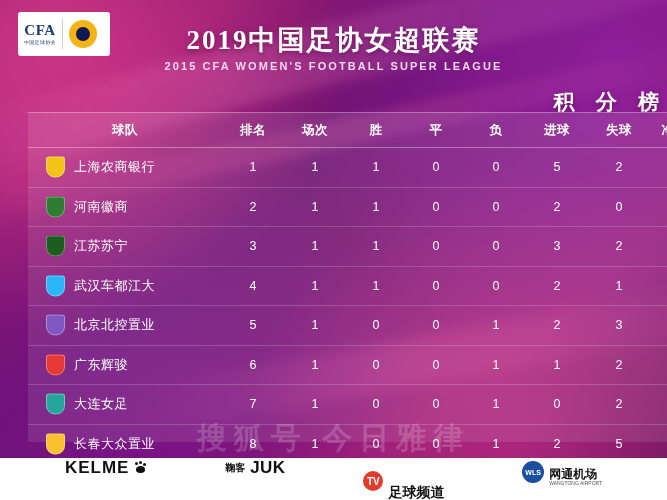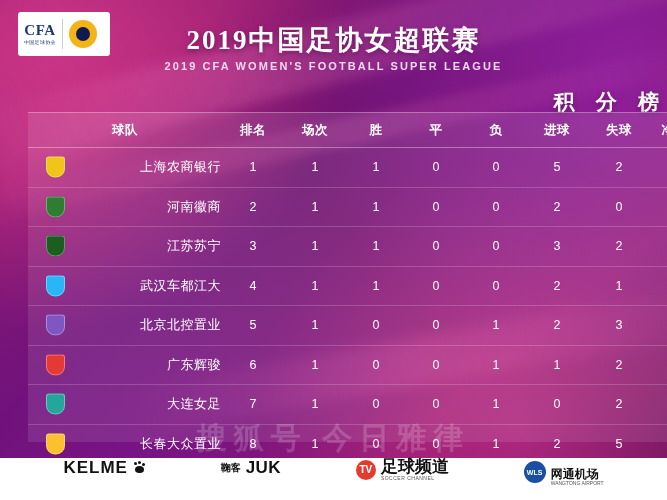--- a/index.html
+++ b/index.html
@@ -73,21 +73,21 @@
     height:32px;font-weight:bold;font-size:12.5px;letter-spacing:.5px;
     border-bottom:1px solid rgba(255,255,255,.35);
   }
   tbody td{
     height:36.5px;border-bottom:1px solid rgba(255,255,255,.18);font-size:12.5px;
   }
   tbody tr:last-child td{border-bottom:none;}
   .col-team{width:192px;}
   .col-n{width:60px;}
   .col-w{width:58px;}
-  .team-cell{text-align:right;padding-left:46px;position:relative;}
+  .team-cell{text-align:left;padding-left:46px;position:relative;}
   .team-name{font-size:13px;letter-spacing:.5px;}
   .crest{
     position:absolute;left:18px;top:50%;transform:translateY(-50%);
     width:19px;height:21px;border-radius:3px 3px 9px 9px;
     box-shadow:0 0 0 1px rgba(255,255,255,.35) inset;
   }
 
   
   .watermark{
     position:absolute;left:0;right:0;top:418px;text-align:center;
@@ -104,21 +104,21 @@
   .sp-kelme{font-family:"Liberation Sans",sans-serif;font-weight:bold;font-size:17px;letter-spacing:1px;}
   .paw{width:13px;height:13px;position:relative;display:inline-block;}
   .paw:before{content:"";position:absolute;left:2px;top:4px;width:9px;height:7px;border-radius:50% 50% 45% 45%;background:#111;}
   .paw:after{content:"";position:absolute;left:1px;top:0;width:3px;height:3px;border-radius:50%;background:#111;
     box-shadow:4px -1px 0 #111, 8px 1px 0 #111;}
   .sp-juk-cn{font-size:10px;font-weight:bold;}
   .sp-juk{font-weight:bold;font-size:17px;letter-spacing:.5px;}
   .tv-badge{width:20px;height:20px;border-radius:50%;background:#e23c2e;color:#fff;font-size:10px;
     display:flex;align-items:center;justify-content:center;font-weight:bold;}
   .sp-zq{display:flex;flex-direction:column;line-height:1.05;}
-  .sp-zq b{font-size:17px;}
+  .sp-zq b{font-size:14px;margin-top:27px;}
   .sp-zq s{font-size:5px;text-decoration:none;color:#555;letter-spacing:.5px;}
   .wls{width:22px;height:22px;border-radius:50%;background:#1b4fa0;color:#fff;font-size:7px;font-weight:bold;
     display:flex;align-items:center;justify-content:center;}
   .sp-air{display:flex;flex-direction:column;line-height:1.1;margin-top:10px;}
   .sp-air b{font-size:12px;}
   .sp-air s{font-size:5px;text-decoration:none;color:#555;}
 </style>
 </head>
 <body>
 
@@ -131,21 +131,21 @@
   <div class="cfa-badge">
     <div class="cfa-left">
       <div class="cfa-word">CFA</div>
       <div class="cfa-cn">中国足球协会</div>
     </div>
     <div class="cfa-sep"></div>
     <div class="cfa-logo"></div>
   </div>
 
   <div class="title-cn">2019中国足协女超联赛</div>
-  <div class="title-en">2019 CFA WOMEN'S FOOTBALL SUPER LEAGUE</div>
+  <div class="title-en">2015 CFA WOMEN'S FOOTBALL SUPER LEAGUE</div>
   <div class="subtitle">积 分 榜</div>
 
   <div class="watermark">搜狐号 今日雅律</div>
 
   <div class="table-wrap">
     <table>
       <thead>
         <tr>
           <th class="col-team">球队</th>
           <th class="col-n">排名</th>

